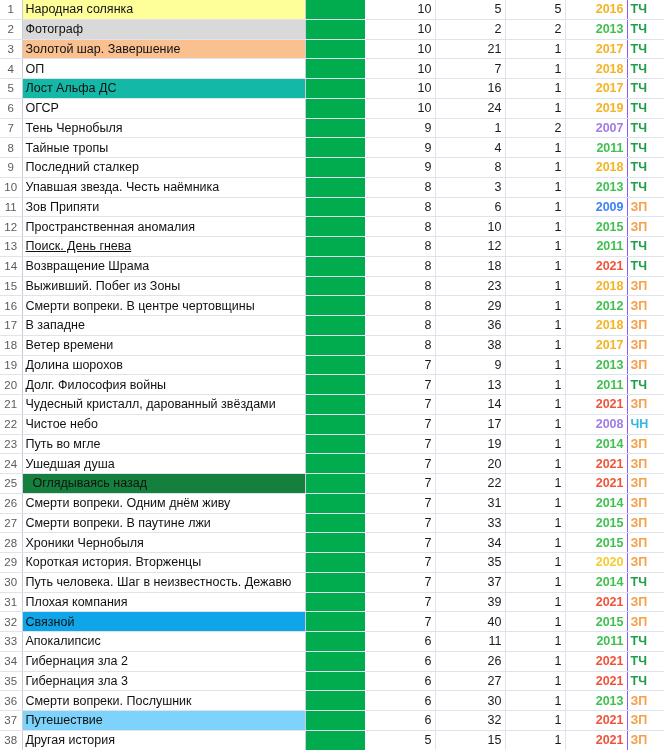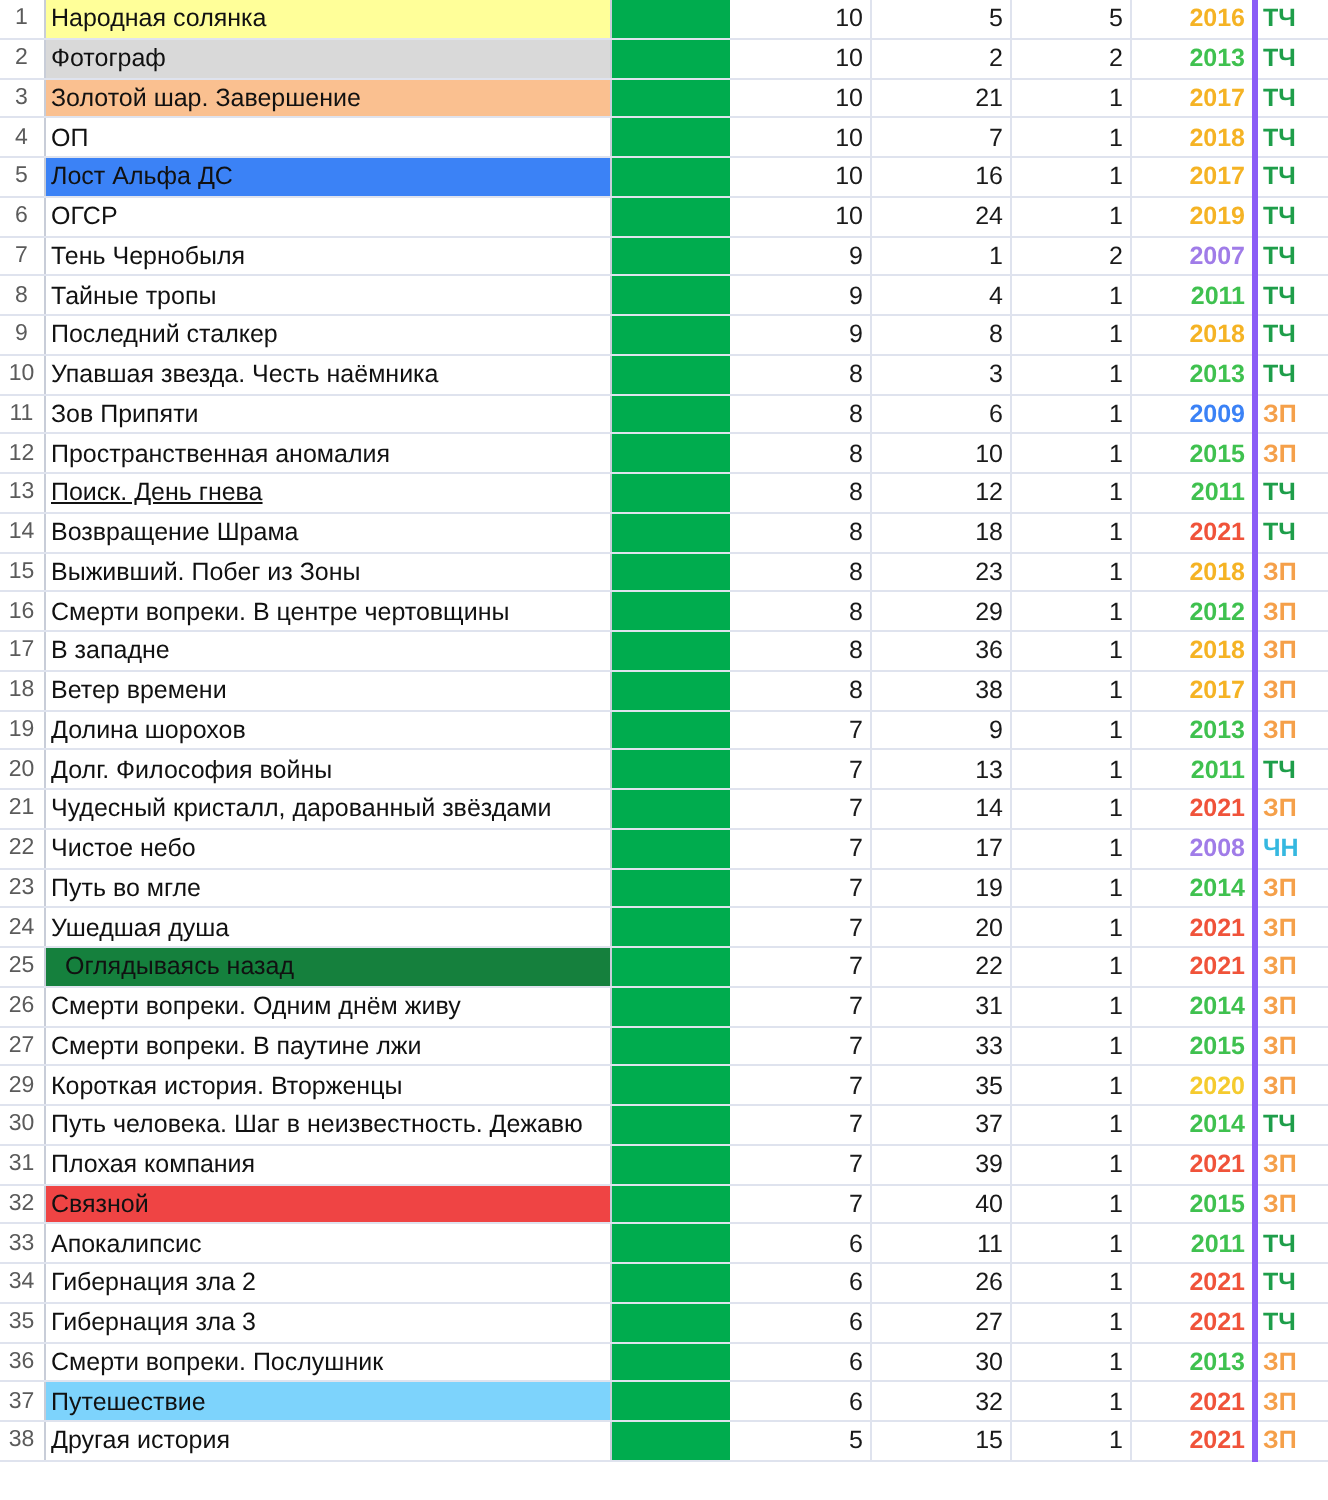--- a/index.html
+++ b/index.html
@@ -71,21 +71,21 @@
     padding-right: 13px;
     font-size: 12.5px;
     color: #1a1a1a;
     border-right: 1px solid #dfe3ee;
   }
   td.year {
     text-align: right;
     padding-right: 13px;
     font-weight: bold;
     font-size: 12.5px;
-    border-right: 3px solid #8b5cf6;
+    border-right: 1px solid #8b5cf6;
   }
   td.tag {
     text-align: left;
     font-weight: bold;
     font-size: 12.5px;
     padding-right: 6px;
   }
 </style>
 </head>
 <body>
@@ -138,21 +138,21 @@
           <td class="title" style="background: rgb(255, 255, 255);">ОП</td>
           <td class="green"></td>
           <td class="num">10</td>
           <td class="num">7</td>
           <td class="num">1</td>
           <td class="year" style="color: rgb(245, 179, 36);">2018</td>
           <td class="tag" style="color: rgb(30, 158, 74);">ТЧ</td>
         </tr>
         <tr>
           <td class="rownum">5</td>
-          <td class="title" style="background: #3b82f6;">Лост Альфа ДС</td>
+          <td class="title" style="background: #14b8a6;">Лост Альфа ДС</td>
           <td class="green"></td>
           <td class="num">10</td>
           <td class="num">16</td>
           <td class="num">1</td>
           <td class="year" style="color: rgb(245, 179, 36);">2017</td>
           <td class="tag" style="color: rgb(30, 158, 74);">ТЧ</td>
         </tr>
         <tr>
           <td class="rownum">6</td>
           <td class="title" style="background: rgb(255, 255, 255);">ОГСР</td>
@@ -367,20 +367,30 @@
           <td class="rownum">27</td>
           <td class="title" style="background: rgb(255, 255, 255);">Смерти вопреки. В паутине лжи</td>
           <td class="green"></td>
           <td class="num">7</td>
           <td class="num">33</td>
           <td class="num">1</td>
           <td class="year" style="color: rgb(63, 193, 79);">2015</td>
           <td class="tag" style="color: rgb(245, 160, 74);">ЗП</td>
         </tr>
         <tr>
+          <td class="rownum">28</td>
+          <td class="title" style="background: rgb(255, 255, 255);">Хроники Чернобыля</td>
+          <td class="green"></td>
+          <td class="num">7</td>
+          <td class="num">34</td>
+          <td class="num">1</td>
+          <td class="year" style="color: rgb(63, 193, 79);">2015</td>
+          <td class="tag" style="color: rgb(245, 160, 74);">ЗП</td>
+        </tr>
+        <tr>
           <td class="rownum">29</td>
           <td class="title" style="background: rgb(255, 255, 255);">Короткая история. Вторженцы</td>
           <td class="green"></td>
           <td class="num">7</td>
           <td class="num">35</td>
           <td class="num">1</td>
           <td class="year" style="color: rgb(245, 203, 46);">2020</td>
           <td class="tag" style="color: rgb(245, 160, 74);">ЗП</td>
         </tr>
         <tr>
@@ -398,21 +408,21 @@
           <td class="title" style="background: rgb(255, 255, 255);">Плохая компания</td>
           <td class="green"></td>
           <td class="num">7</td>
           <td class="num">39</td>
           <td class="num">1</td>
           <td class="year" style="color: rgb(240, 83, 58);">2021</td>
           <td class="tag" style="color: rgb(245, 160, 74);">ЗП</td>
         </tr>
         <tr>
           <td class="rownum">32</td>
-          <td class="title" style="background: #ef4444; margin-left: 48px;">Связной</td>
+          <td class="title" style="background: #0ea5e9; margin-left: 48px;">Связной</td>
           <td class="green"></td>
           <td class="num">7</td>
           <td class="num">40</td>
           <td class="num">1</td>
           <td class="year" style="color: rgb(63, 193, 79);">2015</td>
           <td class="tag" style="color: rgb(245, 160, 74);">ЗП</td>
         </tr>
         <tr>
           <td class="rownum">33</td>
           <td class="title" style="background: rgb(255, 255, 255);">Апокалипсис</td>

